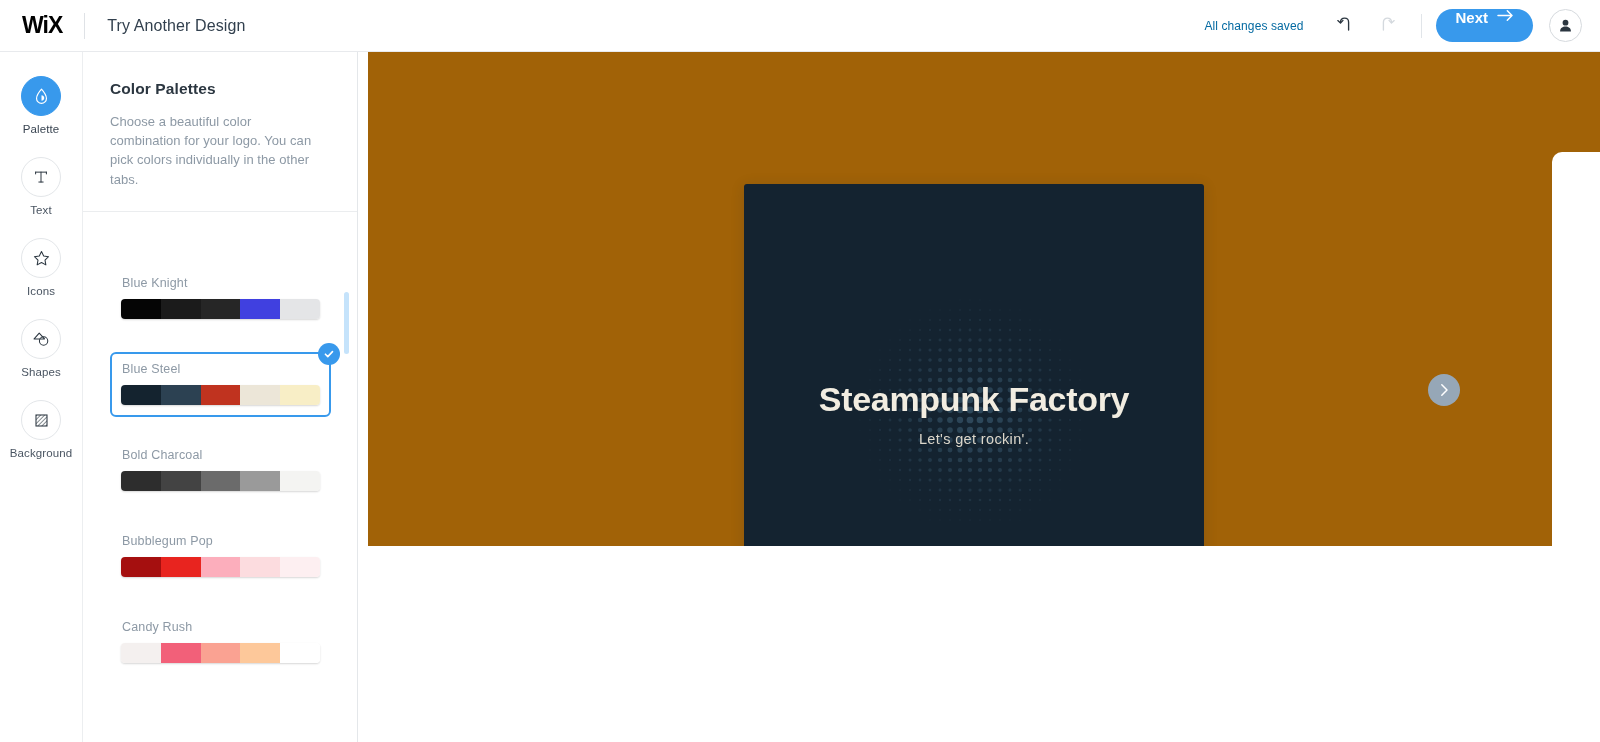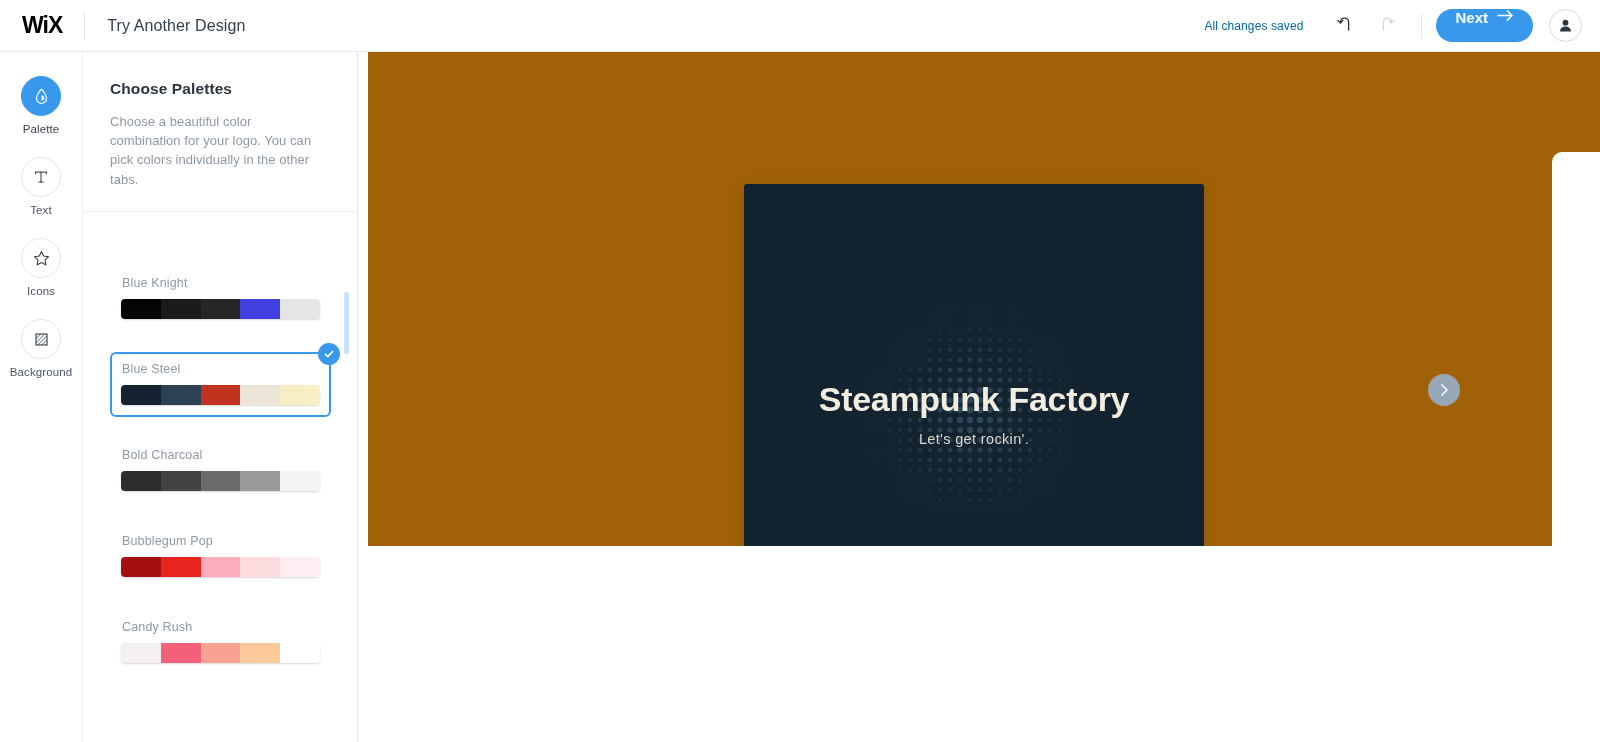--- a/index.html
+++ b/index.html
@@ -239,39 +239,48 @@
 
   <div class="rail-item">
     <div class="rail-circle">
       <svg width="19" height="19" viewBox="0 0 20 20">
         <path d="M10 2.6 L12.3 7.3 L17.4 8.05 L13.7 11.65 L14.57 16.7 L10 14.3 L5.43 16.7 L6.3 11.65 L2.6 8.05 L7.7 7.3 Z" fill="none" stroke="#2b3640" stroke-width="1.1" stroke-linejoin="round"></path>
       </svg>
     </div>
     <div class="rail-label">Icons</div>
   </div>
 
+  <div class="rail-item">
+    <div class="rail-circle">
+      <svg width="19" height="19" viewBox="0 0 20 20">
+        <path d="M7.6 3.2 L13.2 9.4 L2.2 9.4 Z" fill="none" stroke="#2b3640" stroke-width="1.1" stroke-linejoin="round"></path>
+        <circle cx="12.2" cy="11.6" r="4.4" fill="none" stroke="#2b3640" stroke-width="1.1"></circle>
+      </svg>
+    </div>
+    <div class="rail-label">Shapes</div>
+  </div>
 
   <div class="rail-item">
     <div class="rail-circle">
       <svg width="19" height="19" viewBox="0 0 20 20">
         <defs>
           <pattern id="hatchp" width="3" height="3" patternUnits="userSpaceOnUse" patternTransform="rotate(45)">
             <line x1="0" y1="0" x2="0" y2="3" stroke="#2b3640" stroke-width="1.2"></line>
           </pattern>
         </defs>
         <rect x="4.2" y="4.2" width="11.6" height="11.6" fill="url(#hatchp)" stroke="#2b3640" stroke-width="1.1"></rect>
       </svg>
     </div>
     <div class="rail-label">Background</div>
   </div>
 </div>
 
 <div class="panel">
   <div class="panel-head">
-    <div class="panel-title">Choose Palettes</div>
+    <div class="panel-title">Color Palettes</div>
     <div class="panel-desc">Choose a beautiful color combination for your logo. You can pick colors individually in the other tabs.</div>
     <div class="panel-sep"></div>
   </div>
 
   <div class="palette-scroll">
     <div class="palette-list" id="palette-list">
         <div class="palette-item">
           <div class="palette-name">Blue Knight</div>
           <div class="swatch-row">
             <div class="swatch" style="background: rgb(5, 5, 5);"></div>

